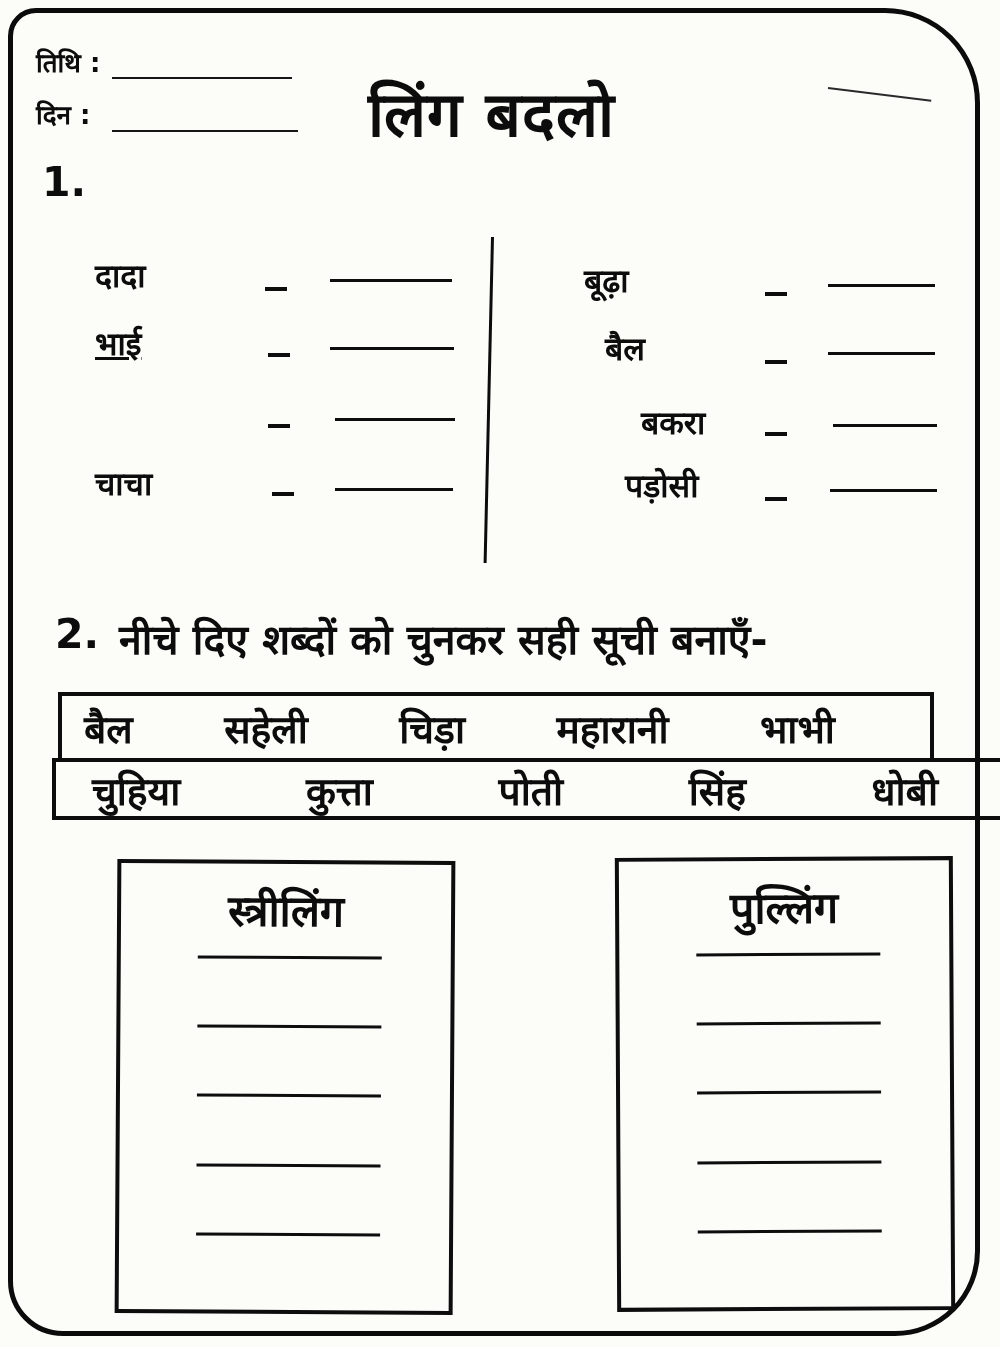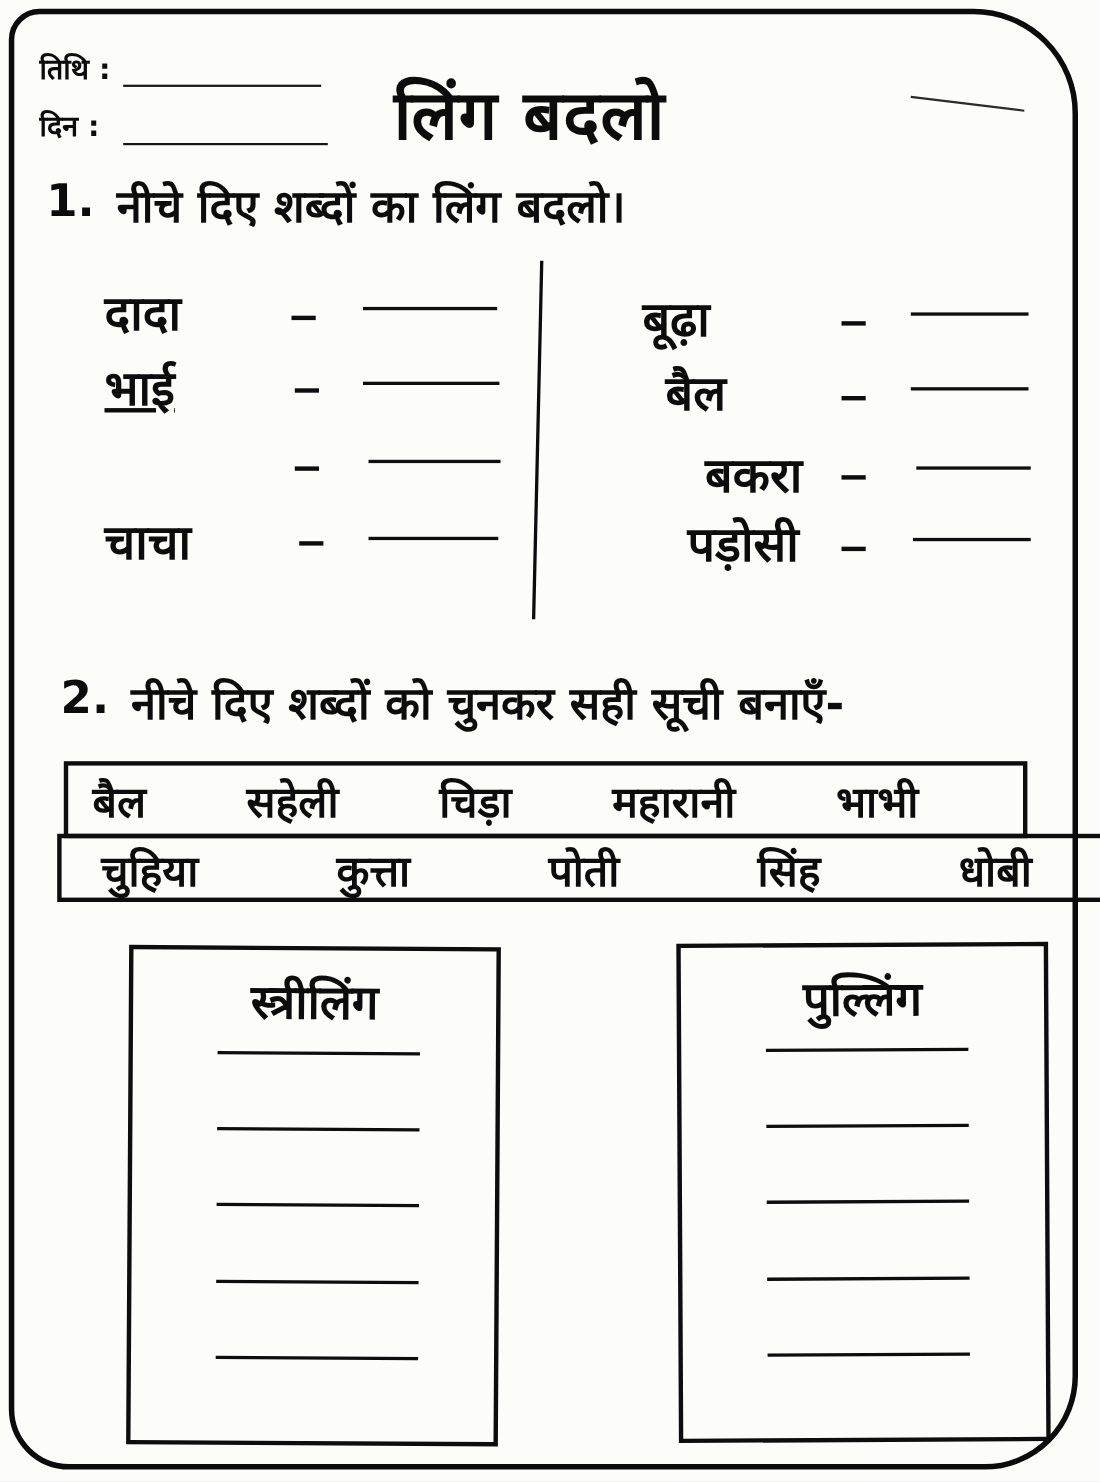--- a/index.html
+++ b/index.html
@@ -26,21 +26,21 @@
     font-size:62px;font-weight:700;letter-spacing:1px;white-space:nowrap;
   }
   .stray{position:absolute;left:828px;top:87px;width:104px;height:2px;background:#2a2a2a;
     transform:rotate(7deg);transform-origin:left center;}
   
   .prompt{position:absolute;font-weight:600;white-space:nowrap;display:flex;}
   .prompt .qnum{margin-right:20px;}
   .q1-prompt{left:42px;top:158px;font-size:41px;}
   .q2-prompt{left:55px;top:610px;font-size:41px;}
   
-  .word{position:absolute;font-size:44px;font-weight:600;white-space:nowrap;}
+  .word{position:absolute;font-size:32px;font-weight:600;white-space:nowrap;}
   .dash{position:absolute;width:22px;height:4px;background:#0d0d0d;}
   .ansline{position:absolute;height:3px;background:#0d0d0d;}
   .vdivider{position:absolute;left:491px;top:237px;width:3px;height:326px;background:#0c0c0c;
     transform:rotate(1.3deg);transform-origin:top left;}
   
   .bank-row{
     position:absolute;box-sizing:border-box;border:4px solid #0d0d0d;
     display:flex;align-items:center;justify-content:space-between;
     font-size:39px;font-weight:600;
   }
@@ -70,26 +70,25 @@
 
 <div class="sheet">
 
   <div class="page-border"></div>
 
   <span class="meta-label" style="left:36px;top:44px;">तिथि :</span>
   <div class="meta-line" style="left:112px;top:77px;width:180px;"></div>
   <span class="meta-label" style="left:36px;top:96px;">दिन :</span>
   <div class="meta-line" style="left:112px;top:130px;width:186px;"></div>
 
-  <h1 class="title" style="margin:8px;">लिंग बदलो</h1>
+  <h1 class="title" style="margin:18px;">लिंग बदलो</h1>
   <div class="stray"></div>
 
   <div class="prompt q1-prompt">
     <span class="qnum">1.</span>
-    <span>नीचे दिए शब्दों का लिंग बदलो।</span>
   </div>
 
   <span class="word" style="left:95px;top:253px;">दादा</span>
   <div class="dash" style="left:265px;top:287px;"></div>
   <div class="ansline" style="left:330px;top:279px;width:122px;"></div>
 
   <span class="word" style="left:95px;top:321px;text-decoration:underline;">भाई</span>
   <div class="dash" style="left:268px;top:353px;"></div>
   <div class="ansline" style="left:330px;top:347px;width:124px;"></div>
 

